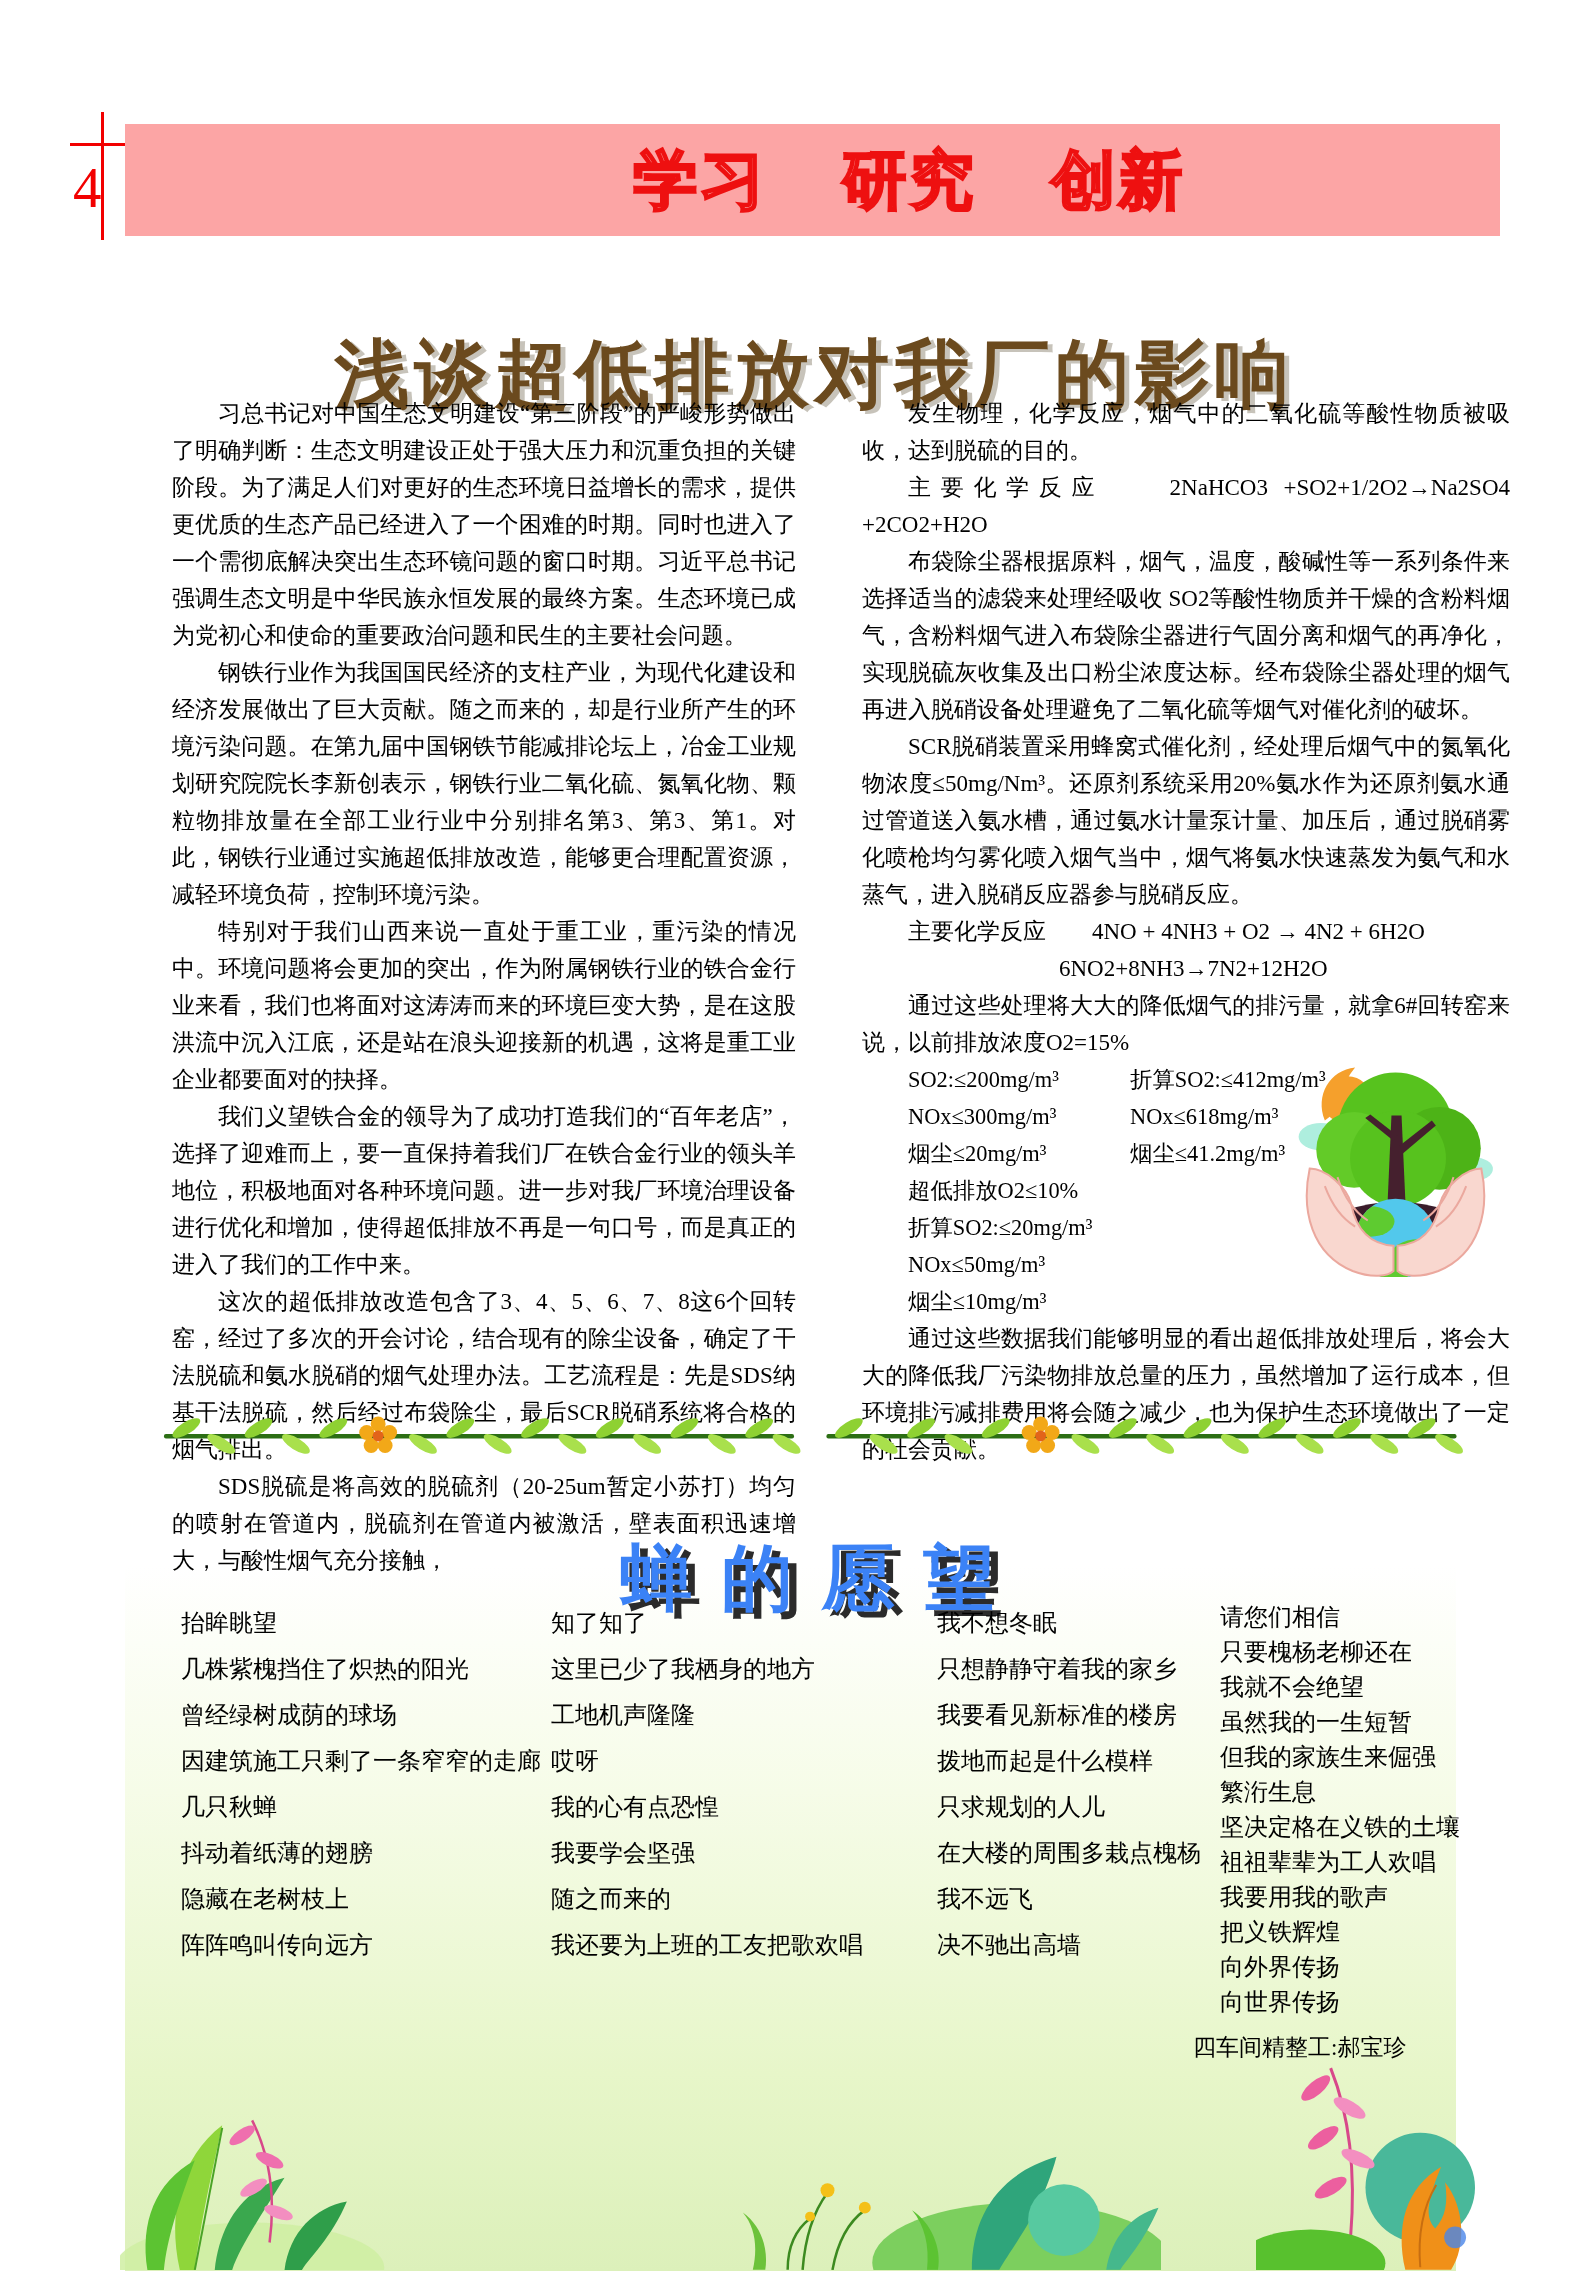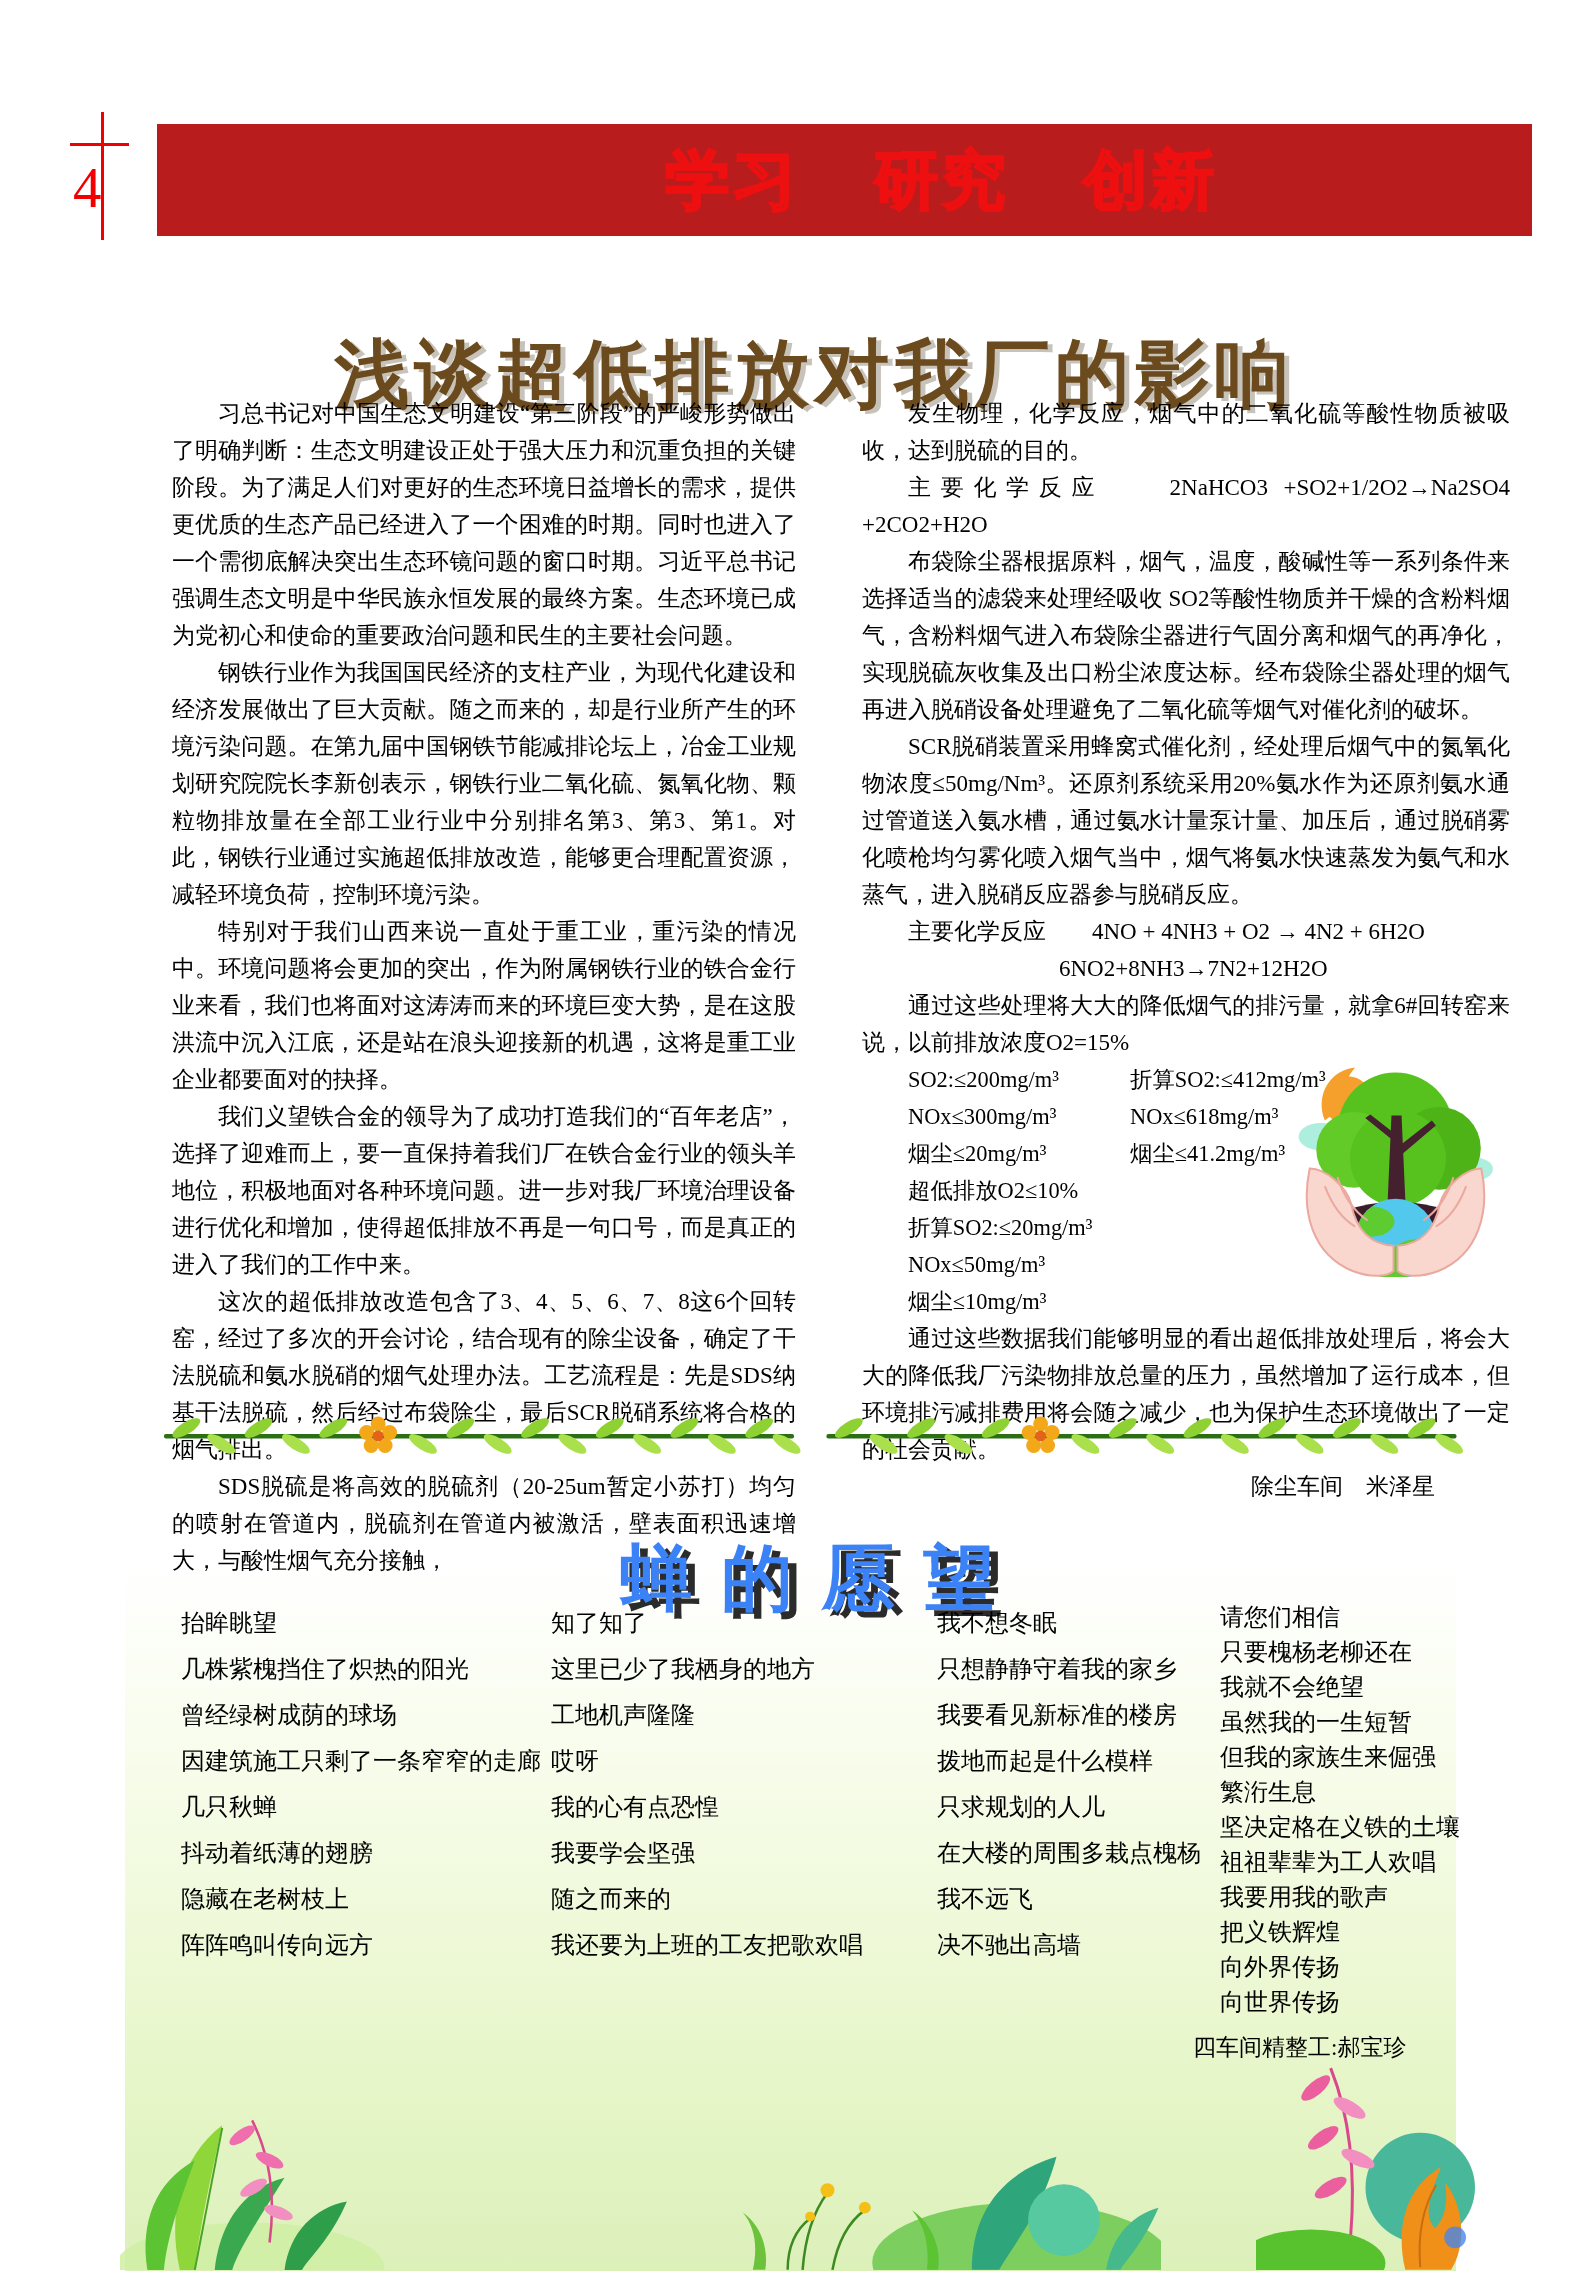--- a/index.html
+++ b/index.html
@@ -6,23 +6,23 @@
   .page{position:relative;width:1589px;height:2295px;background:#ffffff;overflow:hidden;
         font-family:"Liberation Serif","DejaVu Serif",serif;}
 
   
   .crop-v{position:absolute;left:101px;top:112px;width:3px;height:128px;background:#f20000;}
   .crop-h{position:absolute;left:70px;top:143px;width:59px;height:3px;background:#f20000;}
   .page-number{position:absolute;left:73px;top:155px;font-size:57px;color:#f20000;
                font-family:"Liberation Serif",serif;}
 
   
-  .banner{position:absolute;left:125px;top:124px;width:1375px;height:112px;background:#b91c1c;
+  .banner{position:absolute;left:125px;top:124px;width:1375px;height:112px;background:#fca5a5;
           display:flex;align-items:center;justify-content:center;gap:75px;
-          padding-left:194px;box-sizing:border-box;margin-left:32px;}
+          padding-left:194px;box-sizing:border-box;}
   .banner-word{font-size:64px;font-weight:bold;font-family:"Liberation Sans",sans-serif;
                letter-spacing:3px;color:transparent;-webkit-text-stroke:2.5px #ee1010;}
 
   
   .article1-title{position:absolute;left:50%;top:275px;transform:translateX(-50%);
     white-space:nowrap;font-size:75px;font-weight:bold;color:#6b4a1e;letter-spacing:5px;
     font-family:"Liberation Sans","DejaVu Sans",sans-serif;
     text-shadow:5px 3px 0 rgba(70,55,25,0.30);margin-left:20px;}
 
   
@@ -99,21 +99,20 @@
       <div class="data-row"><span class="dleft">SO2:≤200mg/m³</span><span>折算SO2:≤412mg/m³</span></div>
       <div class="data-row"><span class="dleft">NOx≤300mg/m³</span><span>NOx≤618mg/m³</span></div>
       <div class="data-row"><span class="dleft">烟尘≤20mg/m³</span><span>烟尘≤41.2mg/m³</span></div>
       <div class="data-row"><span class="dleft">超低排放O2≤10%</span></div>
       <div class="data-row"><span class="dleft">折算SO2:≤20mg/m³</span></div>
       <div class="data-row"><span class="dleft">NOx≤50mg/m³</span></div>
       <div class="data-row"><span class="dleft">烟尘≤10mg/m³</span></div>
     </div>
 
     <p>通过这些数据我们能够明显的看出超低排放处理后，将会大大的降低我厂污染物排放总量的压力，虽然增加了运行成本，但环境排污减排费用将会随之减少，也为保护生态环境做出了一定的社会贡献。</p>
-    <p class="signature">除尘车间　米泽星</p>
   </div>
 
   <svg class="tree-illustration" viewBox="0 0 400 430" xmlns="http://www.w3.org/2000/svg">
     <path d="M60,120 C40,70 70,20 120,15 C95,45 100,60 130,55 C115,85 90,95 60,120 Z" fill="#f5a02c"></path>
     <circle cx="105" cy="80" r="48" fill="#f5a02c"></circle>
     <ellipse cx="52" cy="152" rx="44" ry="27" fill="#aeeede"></ellipse>
     <ellipse cx="356" cy="216" rx="37" ry="23" fill="#aeeede"></ellipse>
     <circle cx="200" cy="140" r="115" fill="#57c21e"></circle>
     <circle cx="118" cy="178" r="75" fill="#63cb28"></circle>
     <circle cx="287" cy="175" r="82" fill="#4db317"></circle>

